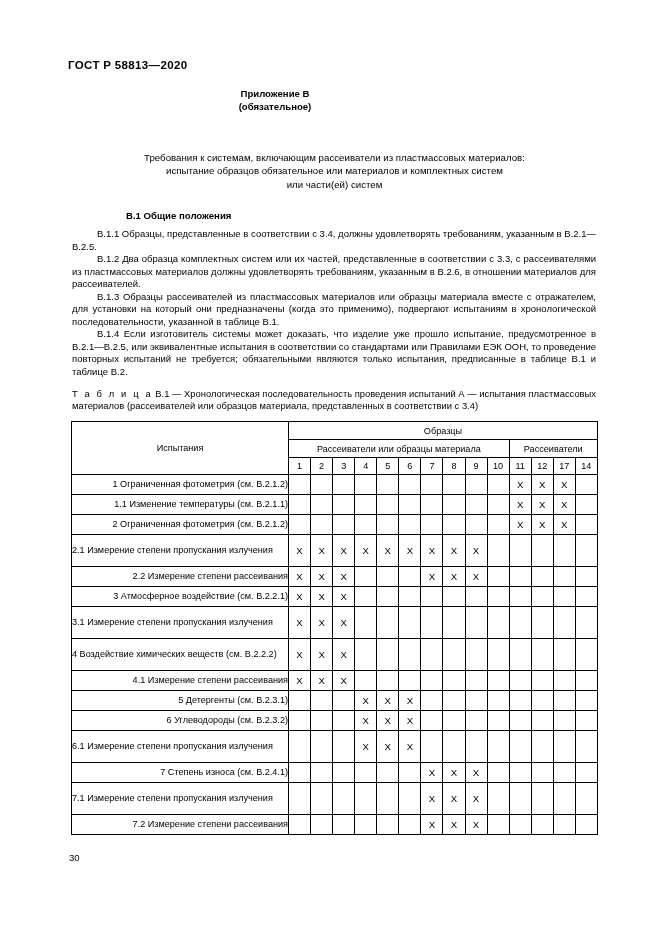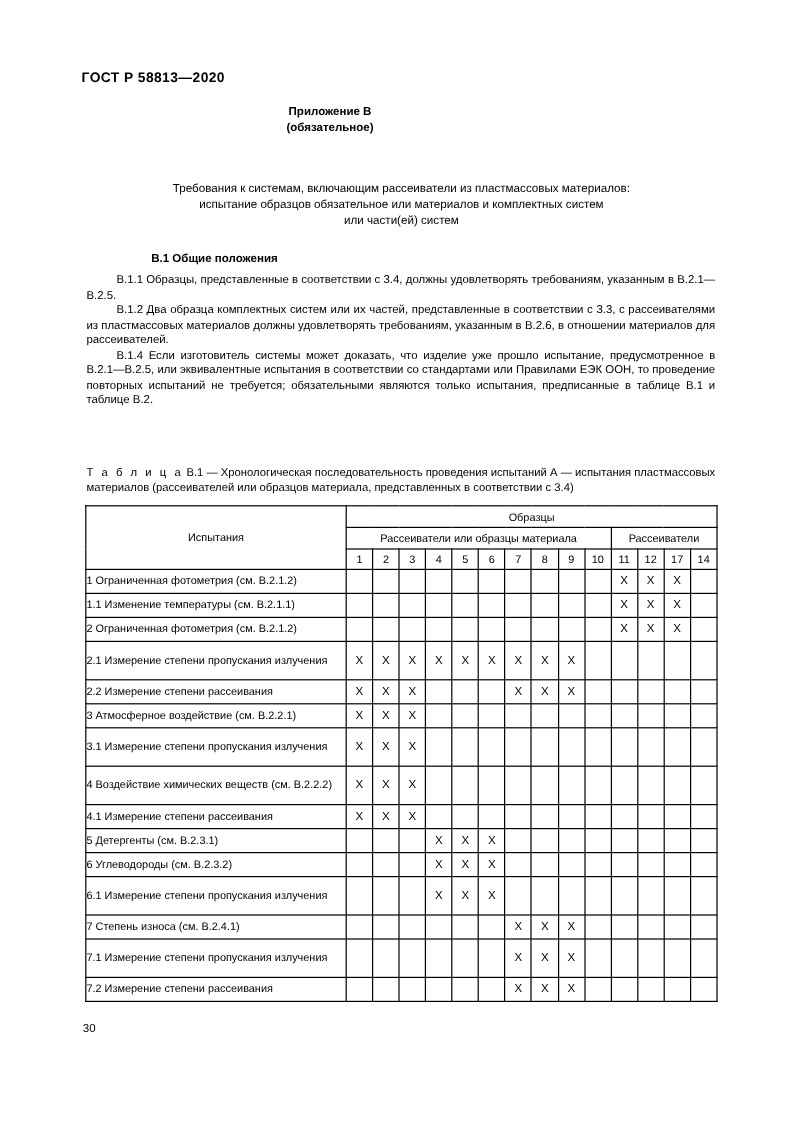--- a/index.html
+++ b/index.html
@@ -127,21 +127,21 @@
   th.hdr-num {
     text-align: center;
     font-size: 9.1px;
     height: 16px;
   }
   th.hdr-tests {
     text-align: center;
     font-size: 9.1px;
   }
   td.lbl {
-    text-align: left;
+    text-align: right;
     padding: 3px 6px 3px 8px;
     font-size: 9.1px;
     line-height: 11.6px;
   }
   td.lbl.just {
     text-align: justify;
     text-align-last: left;
   }
   td.mark {
     text-align: center;
@@ -175,20 +175,21 @@
     <div>Требования к системам, включающим рассеиватели из пластмассовых материалов:</div>
     <div>испытание образцов обязательное или материалов и комплектных систем</div>
     <div>или части(ей) систем</div>
   </div>
 
   <div class="section-head">В.1  Общие положения</div>
 
   <div class="body-text">
     <p>В.1.1 Образцы, представленные в соответствии с 3.4, должны удовлетворять требованиям, указанным в В.2.1—В.2.5.</p>
     <p>В.1.2 Два образца комплектных систем или их частей, представленные в соответствии с 3.3, с рассеивателями из пластмассовых материалов должны удовлетворять требованиям, указанным в В.2.6, в отношении материалов для рассеивателей.</p>
+    <p>В.1.3 Образцы рассеивателей из пластмассовых материалов или образцы материала вместе с отражателем, для установки на который они предназначены (когда это применимо), подвергают испытаниям в хронологической последовательности, указанной в таблице В.1.</p>
     <p>В.1.4 Если изготовитель системы может доказать, что изделие уже прошло испытание, предусмотренное в В.2.1—В.2.5, или эквивалентные испытания в соответствии со стандартами или Правилами ЕЭК ООН, то проведение повторных испытаний не требуется; обязательными являются только испытания, предписанные в таблице В.1 и таблице В.2.</p>
   </div>
 
   <div class="table-caption"><span class="sp">Т а б л и ц а</span><span>  В.1 — Хронологическая последовательность проведения испытаний А — испытания пластмассовых материалов (рассеивателей или образцов материала, представленных в соответствии с 3.4)</span></div>
 
   <div class="tbl-wrap">
     <table class="gost">
       <colgroup>
         <col style="width:217px">
         <col span="14" style="width:22.07px">

